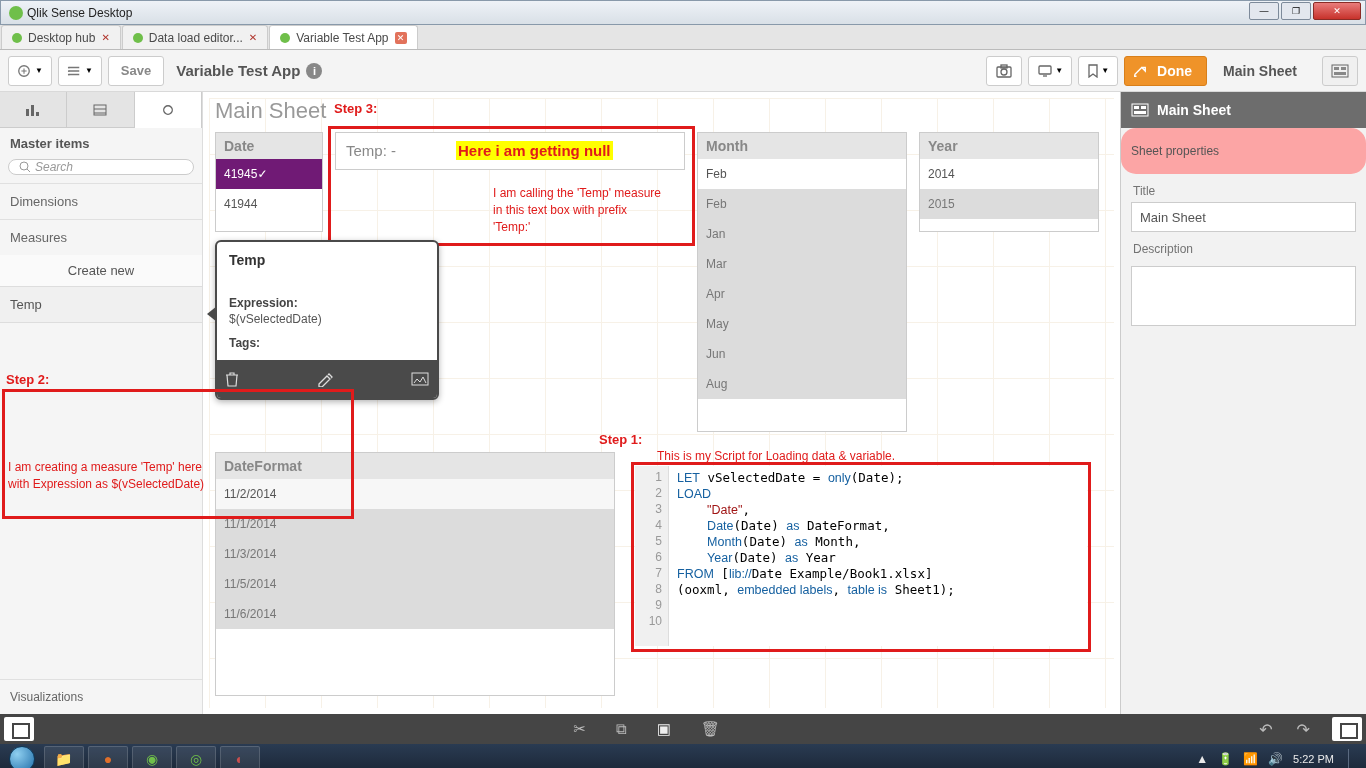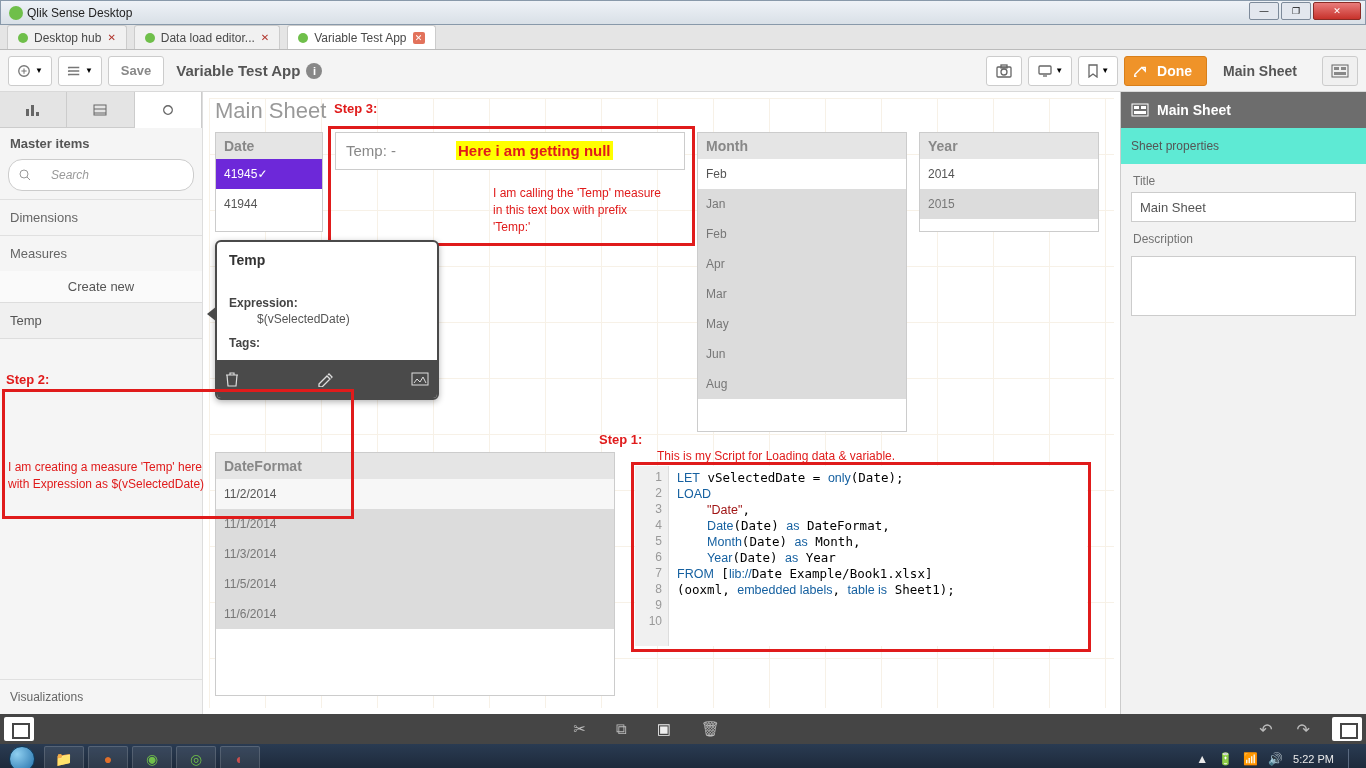--- a/index.html
+++ b/index.html
@@ -7,21 +7,21 @@
 
 
 .win-titlebar { height: 25px; background: linear-gradient(#eef2f7,#d9e0e7); display: flex; align-items: center; border: 1px solid #8899aa; position: relative; }
 .win-title { font-size: 12px; padding-left: 8px; color: #222; display: flex; align-items: center; gap: 4px; }
 .win-controls { position: absolute; right: 4px; top: 1px; display: flex; gap: 2px; }
 .win-btn { width: 30px; height: 18px; border: 1px solid #7d8a9a; background: #e3e7ee; font-size: 9px; display: flex; align-items: center; justify-content: center; border-radius: 2px; }
 .win-close { background: linear-gradient(#e97c7b,#c7322b); color: #fff; width: 48px; border-color: #8a2b25; }
 
 
 .tab-bar { height: 25px; background: #e5e5e5; display: flex; align-items: flex-end; border-bottom: 1px solid #bbb; }
-.tab { height: 24px; padding: 0 10px; display: flex; align-items: center; gap: 6px; font-size: 12px; color: #4a4a4a; background: #f1f1f1; border: 1px solid #ccc; border-bottom: none; margin-left: 7px; border-radius: 3px 3px 0 0; }
+.tab { height: 24px; padding: 0 10px; display: flex; align-items: center; gap: 6px; font-size: 12px; color: #4a4a4a; background: #f1f1f1; border: 1px solid #ccc; border-bottom: none; margin-left: 1px; border-radius: 3px 3px 0 0; }
 .tab.active { background: #fff; }
 .tab .green-dot { width: 10px; height: 10px; border-radius: 50%; background: #6fbf4a; }
 .tab .x { color: #b0342c; font-size: 10px; }
 .tab .x-orange { width: 12px; height: 12px; background: #e2725b; color: #fff; border-radius: 2px; display: flex; align-items: center; justify-content: center; font-size: 9px; }
 
 
 .toolbar { height: 42px; background: #f4f4f4; border-bottom: 1px solid #d9d9d9; display: flex; align-items: center; padding: 0 8px; gap: 6px; }
 .tool-drop { height: 30px; padding: 0 8px; border: 1px solid #ccc; background: #fff; display: flex; align-items: center; gap: 4px; border-radius: 3px; font-size: 12px; }
 .tool-drop .caret { font-size: 8px; }
 .save-btn { height: 30px; padding: 0 12px; border: 1px solid #ccc; background: #fff; border-radius: 3px; color: #888; font-size: 13px; font-weight: bold; }
@@ -37,65 +37,65 @@
 
 
 .main-area { display: flex; height: 622px; }
 
 
 .left-panel { width: 203px; background: #f5f5f5; border-right: 1px solid #ddd; display: flex; flex-direction: column; position: relative; }
 .panel-tabs { height: 36px; display: flex; }
 .panel-tab { flex: 1; display: flex; align-items: center; justify-content: center; background: #e4e4e4; border-right: 1px solid #ccc; border-bottom: 1px solid #ccc; }
 .panel-tab.active { background: #fff; border-bottom: none; }
 .panel-header { padding: 8px 10px; font-size: 13px; font-weight: bold; color: #555; }
-.search-box { margin: 0 8px 8px; height: 32px; border: 1px solid #ccc; border-radius: 14px; background: #fff; display: flex; align-items: center; padding: 0 10px; gap: 20px; font-size: 12px; color: #999; font-style: italic; }
+.search-box { margin: 0 8px 8px; height: 16px; border: 1px solid #ccc; border-radius: 14px; background: #fff; display: flex; align-items: center; padding: 0 10px; gap: 4px; font-size: 12px; color: #999; font-style: italic; }
 .side-section { padding: 10px 10px; font-size: 13px; color: #666; border-top: 1px solid #e0e0e0; }
 .create-new { padding: 8px 10px; font-size: 13px; color: #555; background: #fafafa; text-align: center; }
 .measure-item { padding: 10px; font-size: 13px; color: #555; background: #f0f0f0; border-top: 1px solid #ddd; border-bottom: 1px solid #ddd; }
 .viz-section { margin-top: auto; padding: 10px; font-size: 12px; color: #666; border-top: 1px solid #e0e0e0; }
 
 
 .canvas { flex: 1; background: #fff; position: relative; padding: 6px; overflow: hidden; }
 .grid-bg::before { content: ""; position: absolute; inset: 6px; background-image: linear-gradient(#f2e8d8 1px, transparent 1px), linear-gradient(90deg, #f2e8d8 1px, transparent 1px); background-size: 56px 56px; pointer-events: none; opacity: 0.6; }
 .canvas-title { position: absolute; left: 12px; top: 6px; font-size: 22px; color: #999; }
 .chart-box { position: absolute; background: #fff; border: 1px solid #ccc; }
 .chart-header { background: #e5e5e5; color: #888; padding: 5px 8px; font-size: 14px; font-weight: bold; }
 .chart-row { height: 30px; display: flex; align-items: center; padding: 0 8px; font-size: 12px; color: #555; }
-.chart-row.selected { background: #6d28d9; color: #fff; }
+.chart-row.selected { background: #701a75; color: #fff; }
 .chart-row.gray { background: #dcdcdc; color: #777; }
 .chart-row.alt { background: #f7f7f7; }
 
 
 .red-box { position: absolute; border: 3px solid #e01b1b; }
 .red-text { color: #e01b1b; font-size: 13px; font-weight: bold; }
 .red-label { color: #e01b1b; font-size: 12px; }
 .yellow-hl { background: #ffff00; color: #e01b1b; font-weight: bold; padding: 1px 2px; }
 
 
 .popup { position: absolute; background: #fff; border: 2px solid #4a4a4a; border-radius: 6px; width: 224px; box-shadow: 0 2px 6px rgba(0,0,0,0.3); }
 .popup-arrow { position: absolute; left: -10px; top: 64px; width: 0; height: 0; border-top: 8px solid transparent; border-bottom: 8px solid transparent; border-right: 10px solid #4a4a4a; }
 .popup-title { padding: 10px 12px 6px; font-size: 14px; font-weight: bold; color: #333; }
 .popup-label { padding: 2px 12px; font-size: 12px; font-weight: bold; color: #444; }
-.popup-val { padding: 0 12px 8px; font-size: 12px; color: #555; margin-left: 28px; }
+.popup-val { padding: 0 12px 8px; font-size: 12px; color: #555; }
 .popup-footer { background: #4a4a4a; height: 38px; display: flex; align-items: center; padding: 0 8px; gap: 8px; border-radius: 0 0 4px 4px; }
 .popup-footer .icon { color: #ddd; }
 .popup-footer .fspacer { flex: 1; }
 
 
 .code-box { position: absolute; background: #fff; }
 .code-gutter { position: absolute; left: 0; top: 0; bottom: 0; width: 34px; background: #f0f0f0; border-right: 1px solid #ddd; padding-top: 4px; text-align: right; font-family: Consolas, monospace; font-size: 12px; color: #999; }
 .code-gutter div { padding-right: 6px; height: 16px; }
 .code-body { padding: 4px 6px 4px 42px; font-family: Consolas, monospace; font-size: 12.5px; line-height: 16px; white-space: pre; }
 .kw { color: #1560a0; } .fn { color: #1560a0; }
 .cmt { color: #a01515; }
 
 
 .right-panel { width: 246px; background: #f2f2f2; border-left: 1px solid #ccc; display: flex; flex-direction: column; }
 .right-header { height: 36px; background: #6d6d6d; color: #fff; display: flex; align-items: center; padding: 0 10px; gap: 8px; font-size: 14px; font-weight: bold; }
-.right-sub { height: 36px; background: #5eead4; display: flex; align-items: center; padding: 0 10px; font-size: 12px; color: #555; }
+.right-sub { height: 46px; background: #fca5a5; display: flex; align-items: center; padding: 0 10px; font-size: 12px; color: #555; border-radius: 15px; }
 .prop-label { padding: 10px 12px 4px; font-size: 12px; color: #737373; }
 .prop-input { margin: 0 10px; height: 30px; border: 1px solid #ccc; background: #fff; padding: 0 8px; font-size: 13px; color: #555; }
 .prop-textarea { margin: 6px 10px; height: 60px; border: 1px solid #ccc; background: #fff; resize: none; }
 
 
 .bottom-icon-bar { height: 30px; background: #454545; display: flex; align-items: center; }
 .corner-sq { width: 30px; height: 24px; background: #fff; margin-left: 4px; border-radius: 2px; position: relative; }
 .corner-sq::after { content: ""; position: absolute; left: 8px; top: 6px; width: 14px; height: 12px; border: 2px solid #454545; }
 .bib-center { flex: 1; display: flex; justify-content: center; gap: 30px; color: #bbb; font-size: 15px; }
 .bib-right { display: flex; gap: 24px; padding-right: 56px; color: #bbb; font-size: 16px; }
@@ -259,24 +259,24 @@
     <div class="chart-box" style="left:132px;top:40px;width:350px;height:38px">
       <div style="padding:8px 10px;font-size:15px;color:#888;display:flex;gap:60px;align-items:center">
         <span>Temp: -</span>
         <span class="yellow-hl">Here i am getting null</span>
       </div>
     </div>
 
     <div class="chart-box" style="left:494px;top:40px;width:210px;height:300px">
       <div class="chart-header">Month</div>
       <div class="chart-row">Feb</div>
+      <div class="chart-row gray">Feb</div>
       <div class="chart-row gray">Jan</div>
-      <div class="chart-row gray">Feb</div>
+      <div class="chart-row gray">Mar</div>
       <div class="chart-row gray">Apr</div>
-      <div class="chart-row gray">Mar</div>
       <div class="chart-row gray">May</div>
       <div class="chart-row gray">Jun</div>
       <div class="chart-row gray">Aug</div>
     </div>
 
     <div class="chart-box" style="left:716px;top:40px;width:180px;height:100px">
       <div class="chart-header">Year</div>
       <div class="chart-row">2014</div>
       <div class="chart-row gray">2015</div>
     </div>

